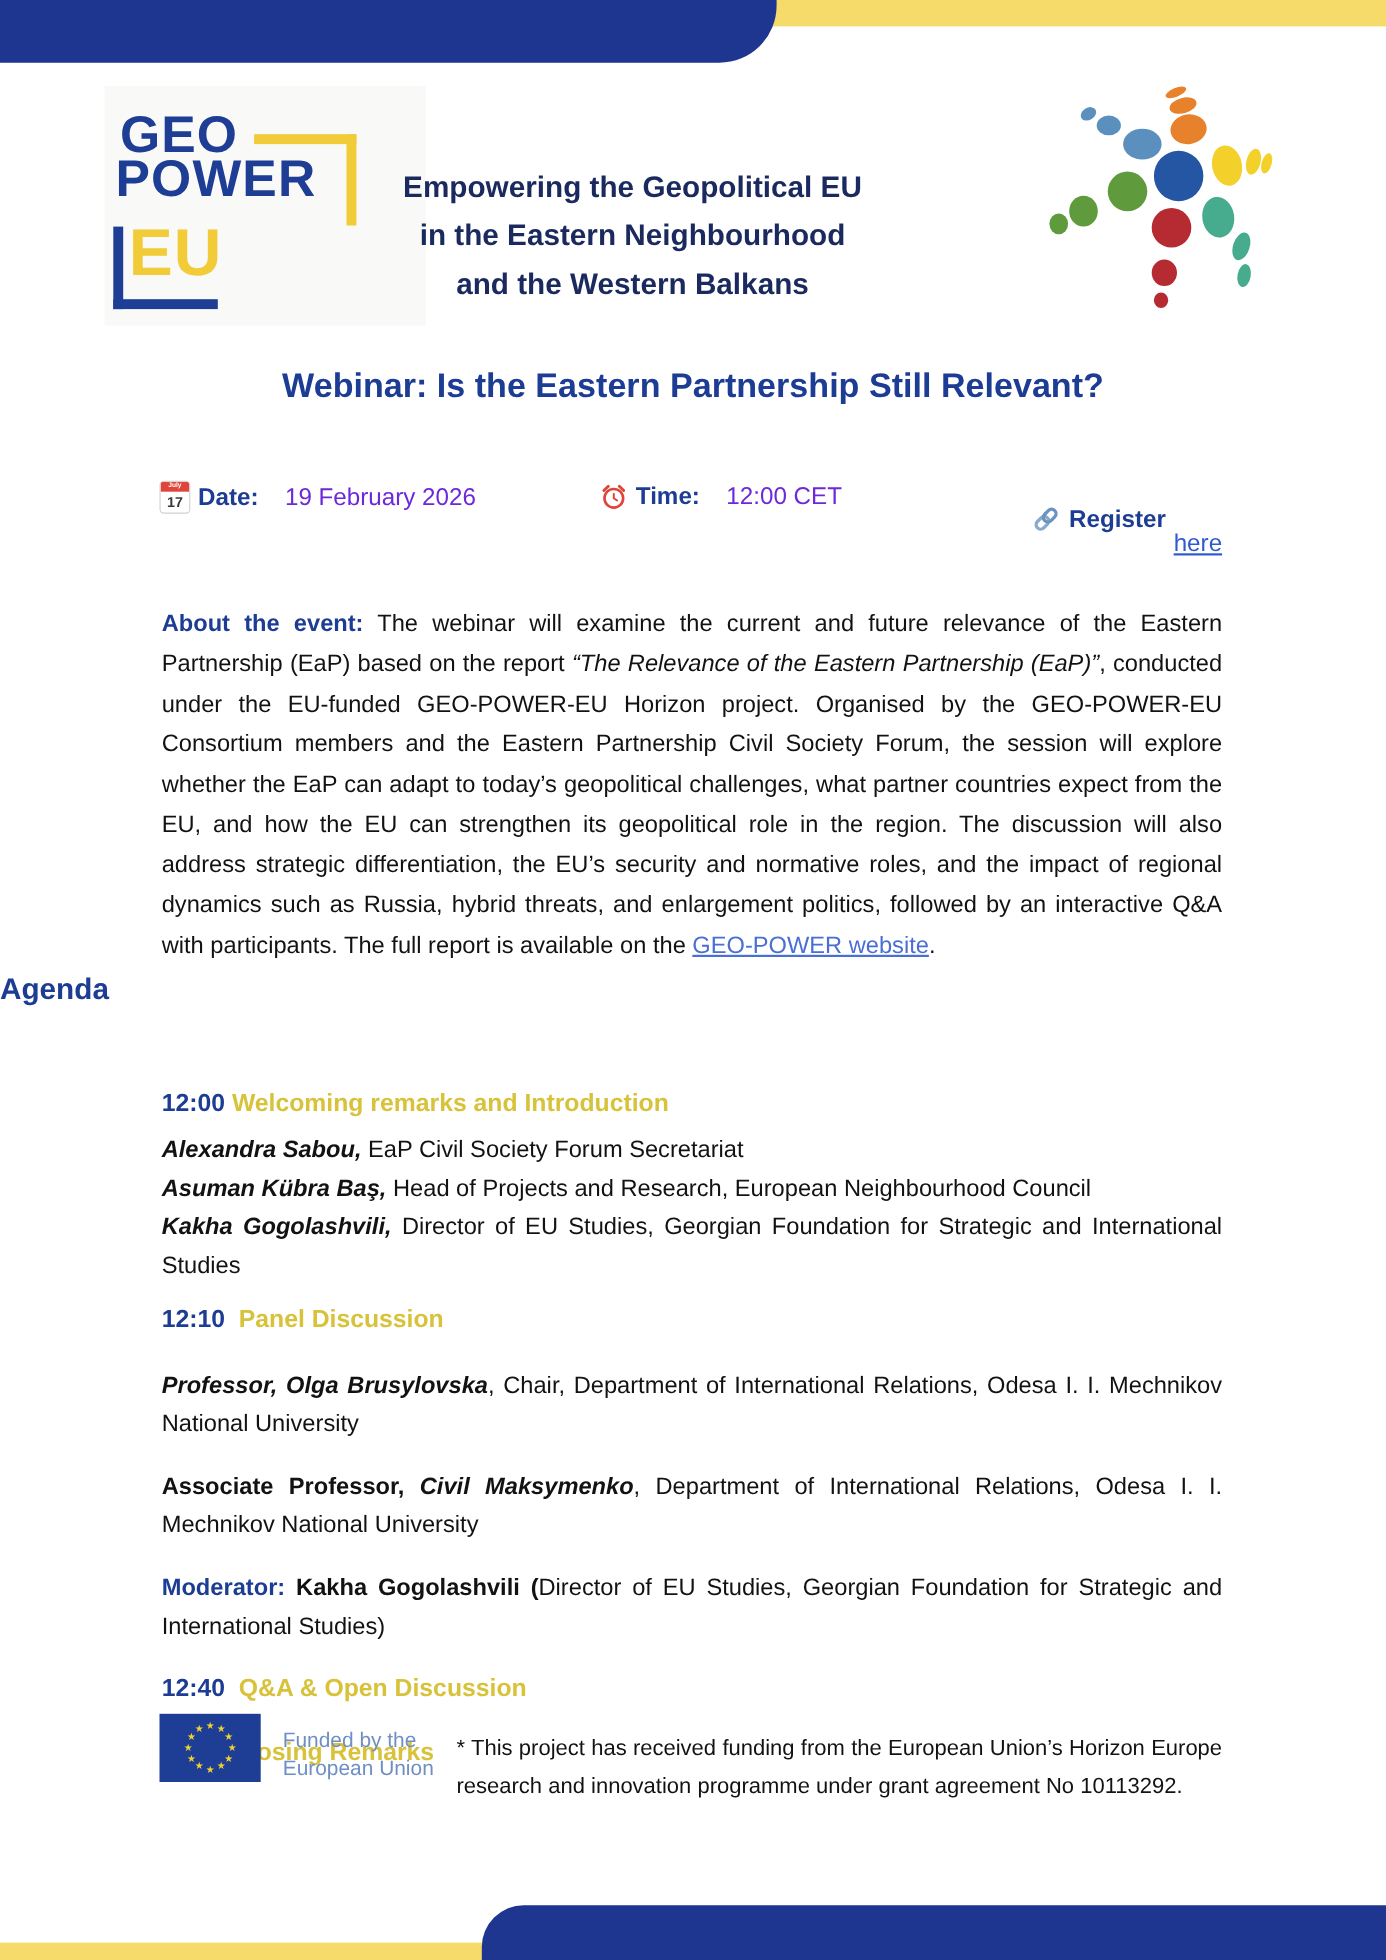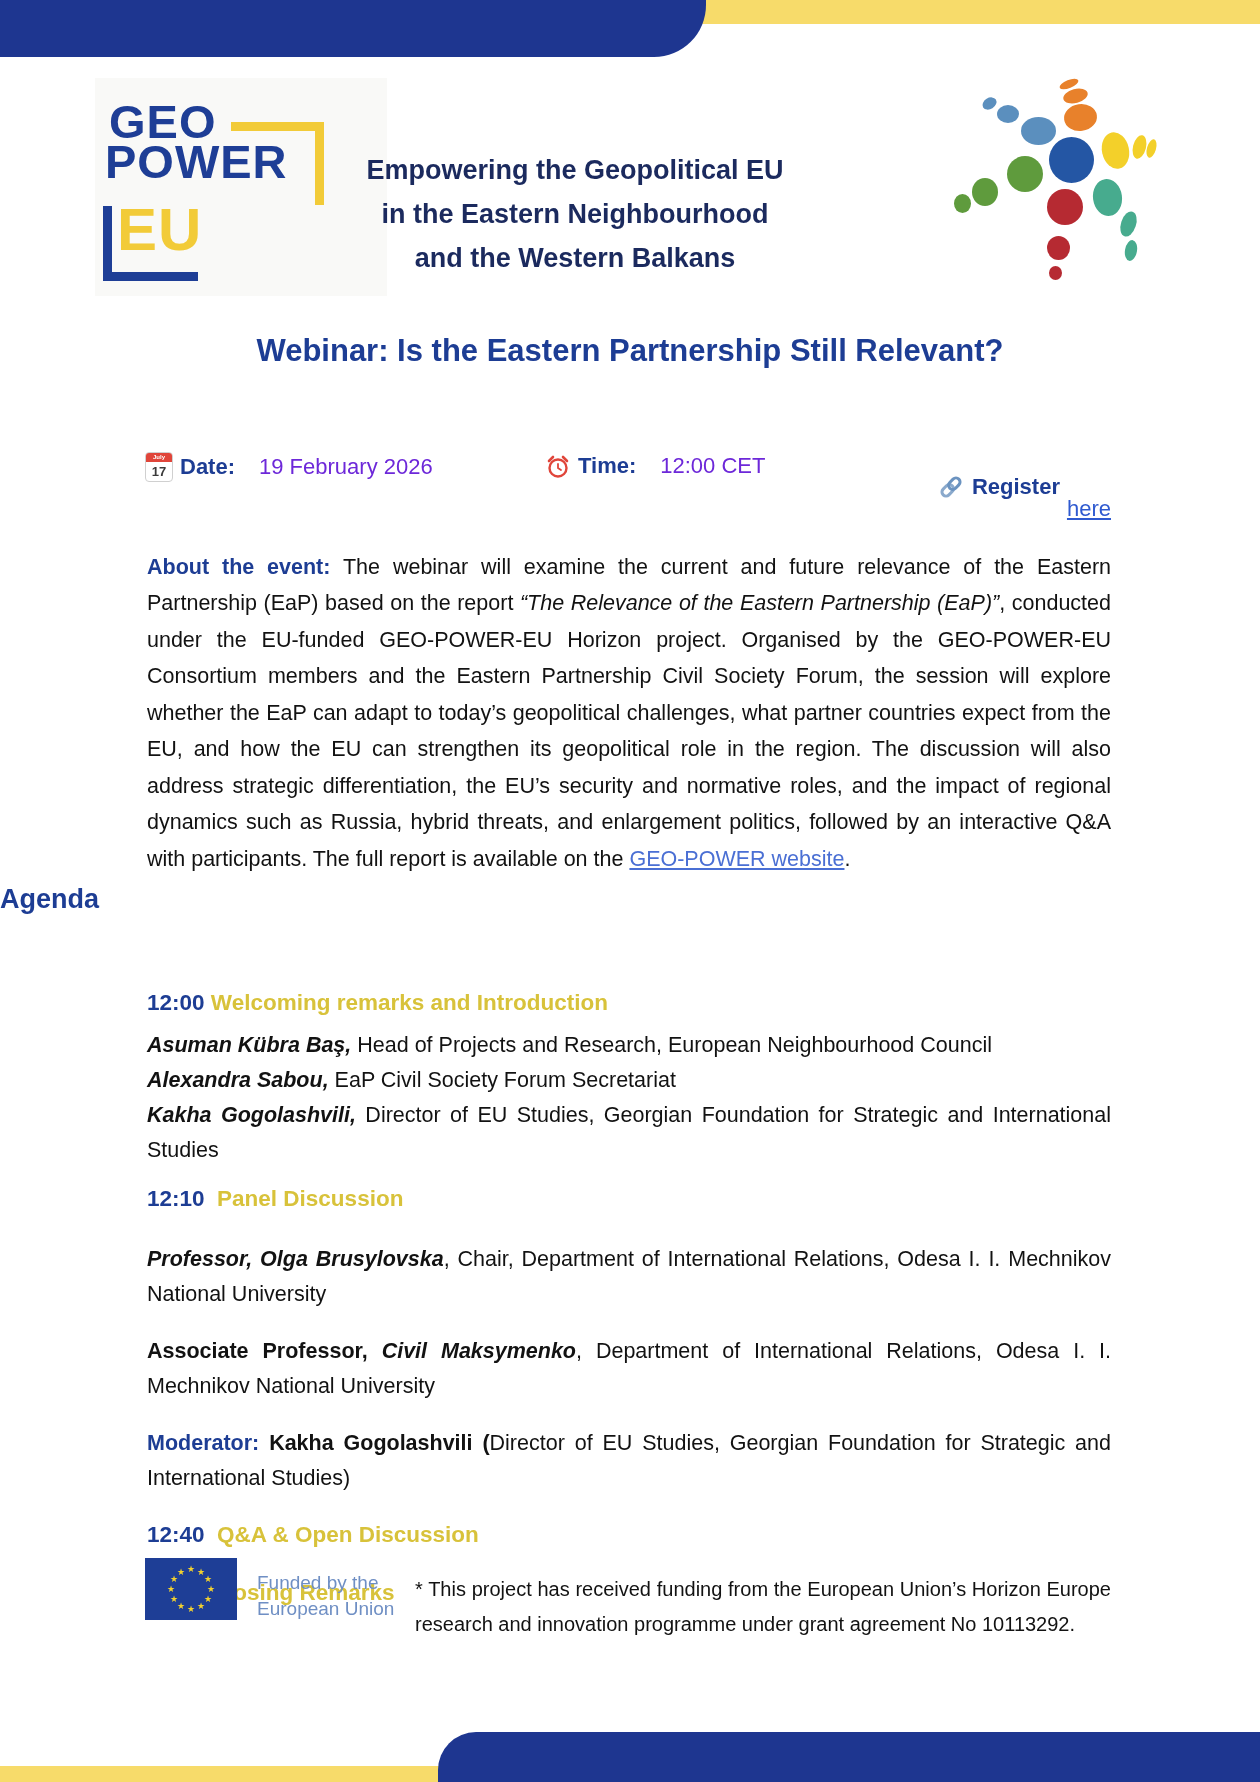--- a/index.html
+++ b/index.html
@@ -31,21 +31,21 @@
   .dots{position:absolute;left:933px;top:55px;width:250px;height:250px;}
   .dot{position:absolute;border-radius:50%;}
   .lb{background:#5b8fbe;} .or{background:#e8812b;} .ce{background:#2456a4;}
   .ye{background:#f3d02a;} .gr{background:#5f9b3d;} .te{background:#47ab8e;} .re{background:#b62a32;}
 
   
   .title{position:absolute;left:0;top:328px;width:100%;text-align:center;
     color:#1d3d94;font-weight:700;font-size:31px;line-height:46px;}
 
   
-  .inforow{position:absolute;left:145px;top:452px;width:966px;height:44px;font-size:22px;}
+  .inforow{position:absolute;left:145px;top:437px;width:966px;height:44px;font-size:22px;}
   .igroup{position:absolute;top:0;display:flex;align-items:center;gap:7px;white-space:nowrap;}
   .g-date{left:0;} .g-time{left:400px;} .g-reg{right:0;}
   .blab{color:#1d3d94;font-weight:700;}
   .ival{color:#6d28d9;margin-left:17px;}
   .reg-here{color:#2f5ad0;text-decoration:underline;cursor:pointer;margin-top:44px;}
   
   .cal{width:26px;height:28px;border:1px solid #d0d0d0;border-radius:4px;overflow:hidden;background:#fff;
        display:flex;flex-direction:column;flex-shrink:0;}
   .cal-top{height:9px;background:#e0453a;color:#fff;font-size:6px;line-height:9px;text-align:center;font-weight:700;}
   .cal-day{flex:1;display:flex;align-items:center;justify-content:center;font-size:13px;font-weight:700;color:#3a3a3a;}
@@ -161,22 +161,22 @@
   <div class="agenda-h">Agenda</div>
 
   <div class="agenda-body">
 
     <p class="session">
       <span class="s-time">12:00</span>
       <span class="s-label">Welcoming remarks and Introduction</span>
     </p>
 
     <div class="speakers">
+      <p><span class="bi">Alexandra Sabou,</span><span> EaP Civil Society Forum Secretariat</span></p>
       <p><span class="bi">Asuman Kübra Baş,</span><span> Head of Projects and Research, European Neighbourhood Council</span></p>
-      <p><span class="bi">Alexandra Sabou,</span><span> EaP Civil Society Forum Secretariat</span></p>
       <p class="justify"><span class="bi">Kakha Gogolashvili,</span><span> Director of EU Studies, Georgian Foundation for Strategic and International Studies</span></p>
     </div>
 
     <p class="session mt14">
       <span class="s-time">12:10</span>&nbsp;
       <span class="s-label">Panel Discussion</span>
     </p>
 
     <p class="justify mt26"><span class="bi">Professor,</span><span class="bi"> Olga Brusylovska</span><span>, Chair, Department of International Relations, Odesa I. I. Mechnikov National University</span></p>
 

